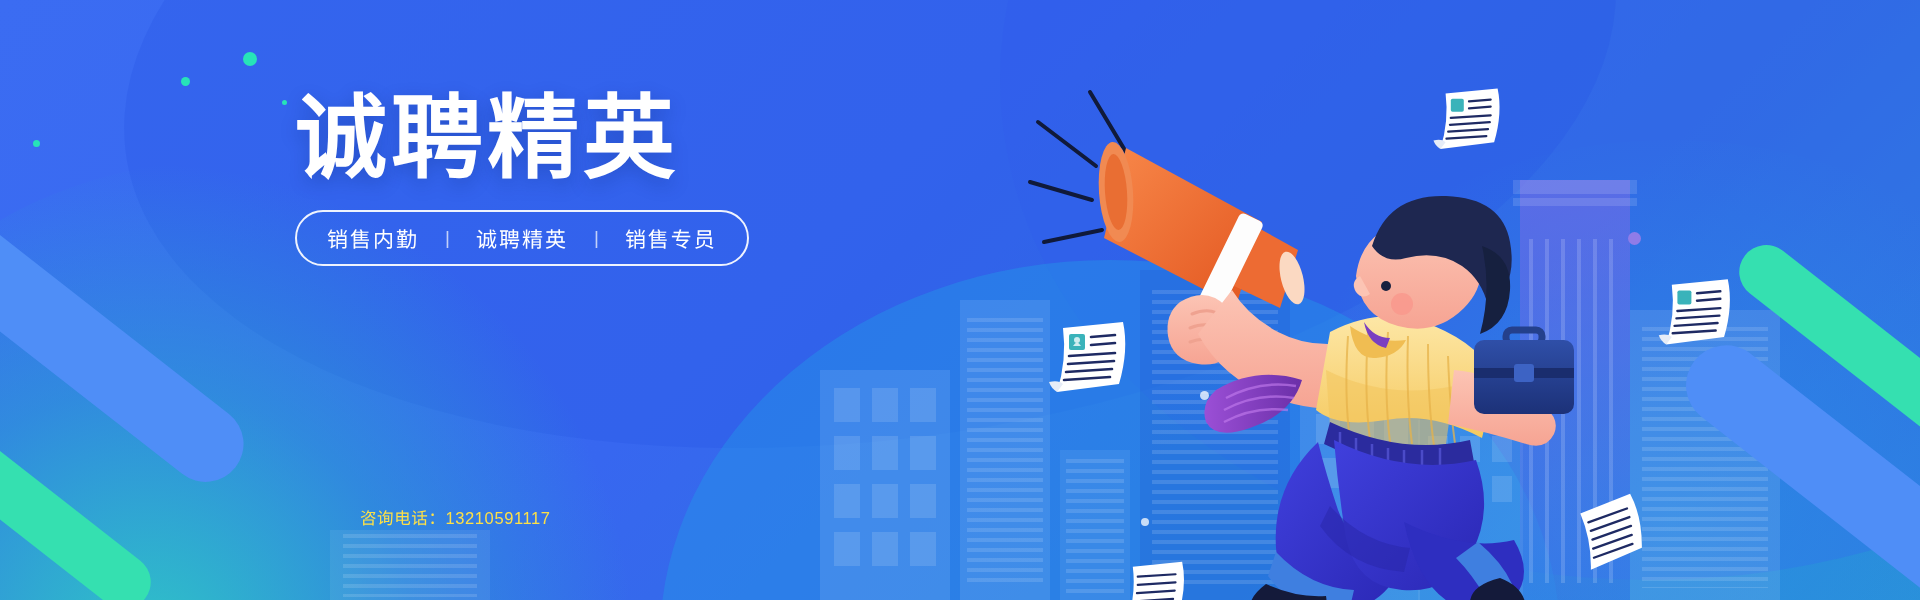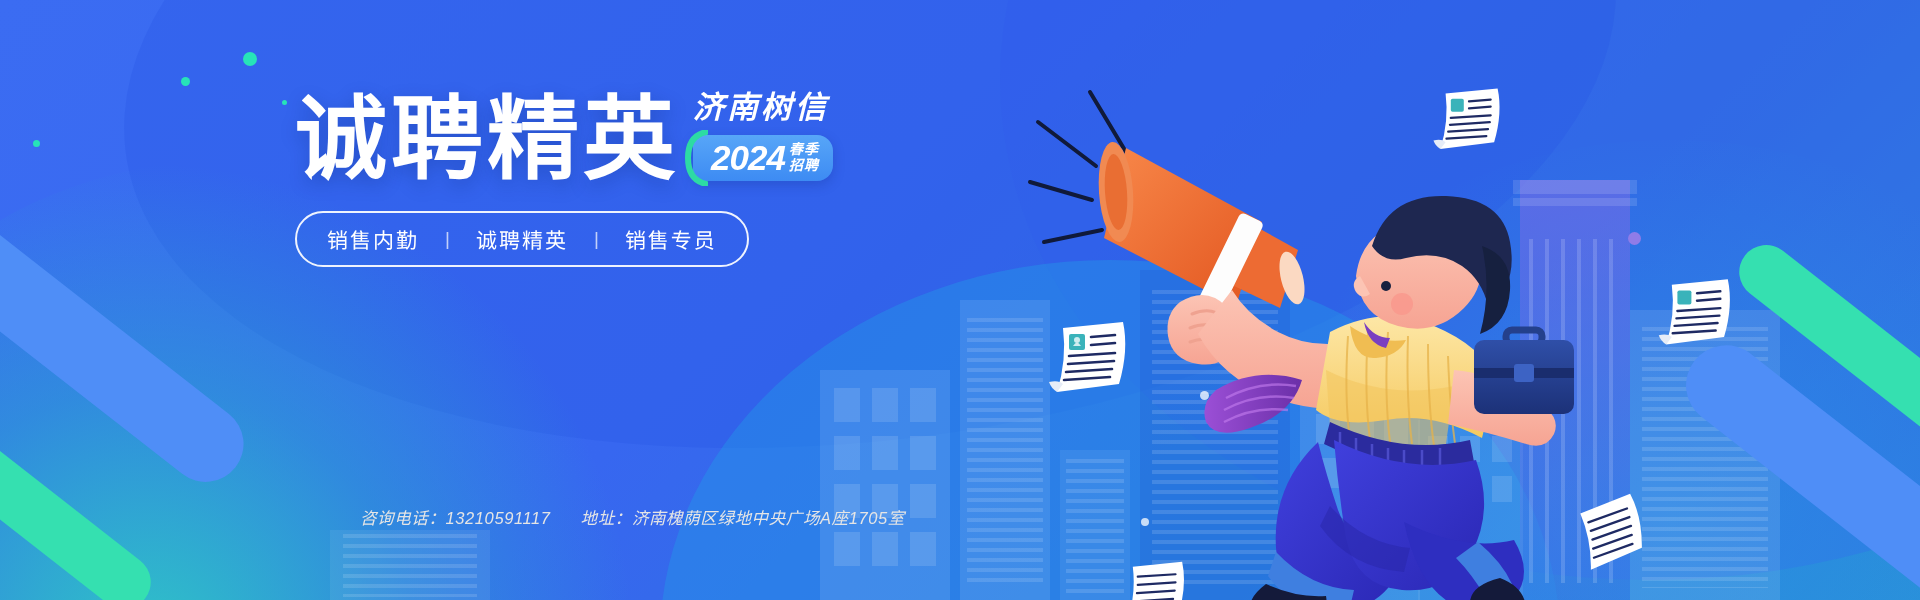--- a/index.html
+++ b/index.html
@@ -71,21 +71,21 @@
     text-shadow:0 4px 14px rgba(12,40,120,.22);
   }
   .tags{
     margin-top:26px;display:inline-flex;align-items:center;
     border:2px solid rgba(255,255,255,.92);border-radius:40px;
     padding:11px 30px;gap:26px;
   }
   .tag{font-size:21px;color:#fff;letter-spacing:2px;white-space:nowrap;text-align:center;}
   .sep{color:rgba(255,255,255,.7);font-size:19px;}
   .contact{position:absolute;left:360px;top:505px;display:flex;gap:30px;white-space:nowrap;}
-  .contact span{font-size:16.5px;color:#e5e5e5;letter-spacing:.6px;font-style:italic;}
+  .contact span{font-size:16.5px;color:#fde047;letter-spacing:.6px;}
 
   
   .illo{position:absolute;left:1030px;top:70px;width:540px;height:530px;}
   .illo svg{display:block;overflow:visible;}
 
   
   .paper{position:absolute;}
 </style>
 </head>
 <body>
@@ -357,43 +357,29 @@
         <rect x="-18" y="24" width="100" height="74" rx="10" fill="url(#caseG)"></rect>
         <rect x="-18" y="52" width="100" height="10" fill="#1a2d6e"></rect>
         <rect x="22" y="48" width="20" height="18" rx="3" fill="#3d63c4"></rect>
       </g>
     </svg>
   </div>
 
   <div class="copy">
     <div class="headline-row">
       <div class="headline">诚聘精英</div>
-      <div class="brandbox">
-        <div class="brandname">济南树信</div>
-        <div class="badge">
-          <svg class="swoosh" viewBox="0 0 26 56">
-            <path d="M24 2 Q6 6 6 28 Q6 50 24 54" fill="none" stroke="#2ddba4" stroke-width="6" stroke-linecap="round"></path>
-          </svg>
-          <span class="yr">2024</span>
-          <span class="season">
-            <span>春季</span>
-            <span>招聘</span>
-          </span>
-        </div>
-      </div>
     </div>
 
 
     <div class="tags">
       <span class="tag">销售内勤</span>
       <span class="sep">|</span>
       <span class="tag">诚聘精英</span>
       <span class="sep">|</span>
       <span class="tag">销售专员</span>
     </div>
   </div>
 
   <div class="contact">
     <span>咨询电话：13210591117</span>
-    <span>地址：济南槐荫区绿地中央广场A座1705室</span>
   </div>
 
 </div>
 
 </body></html>

